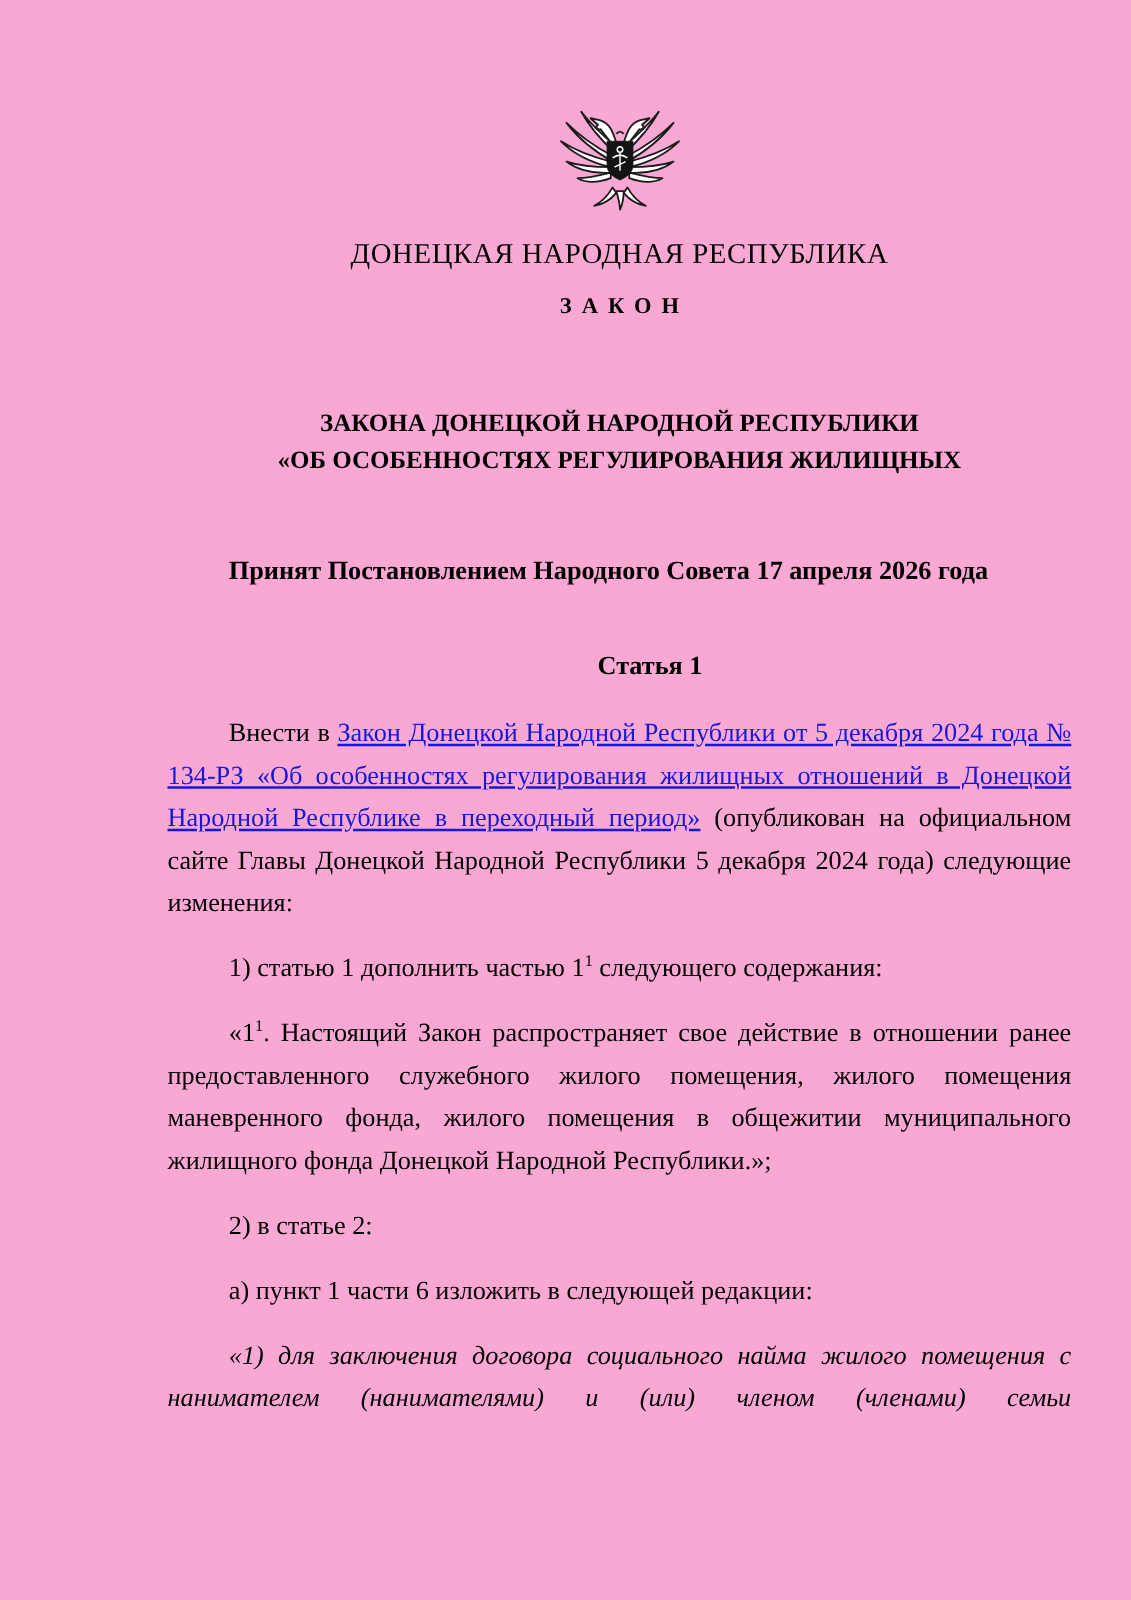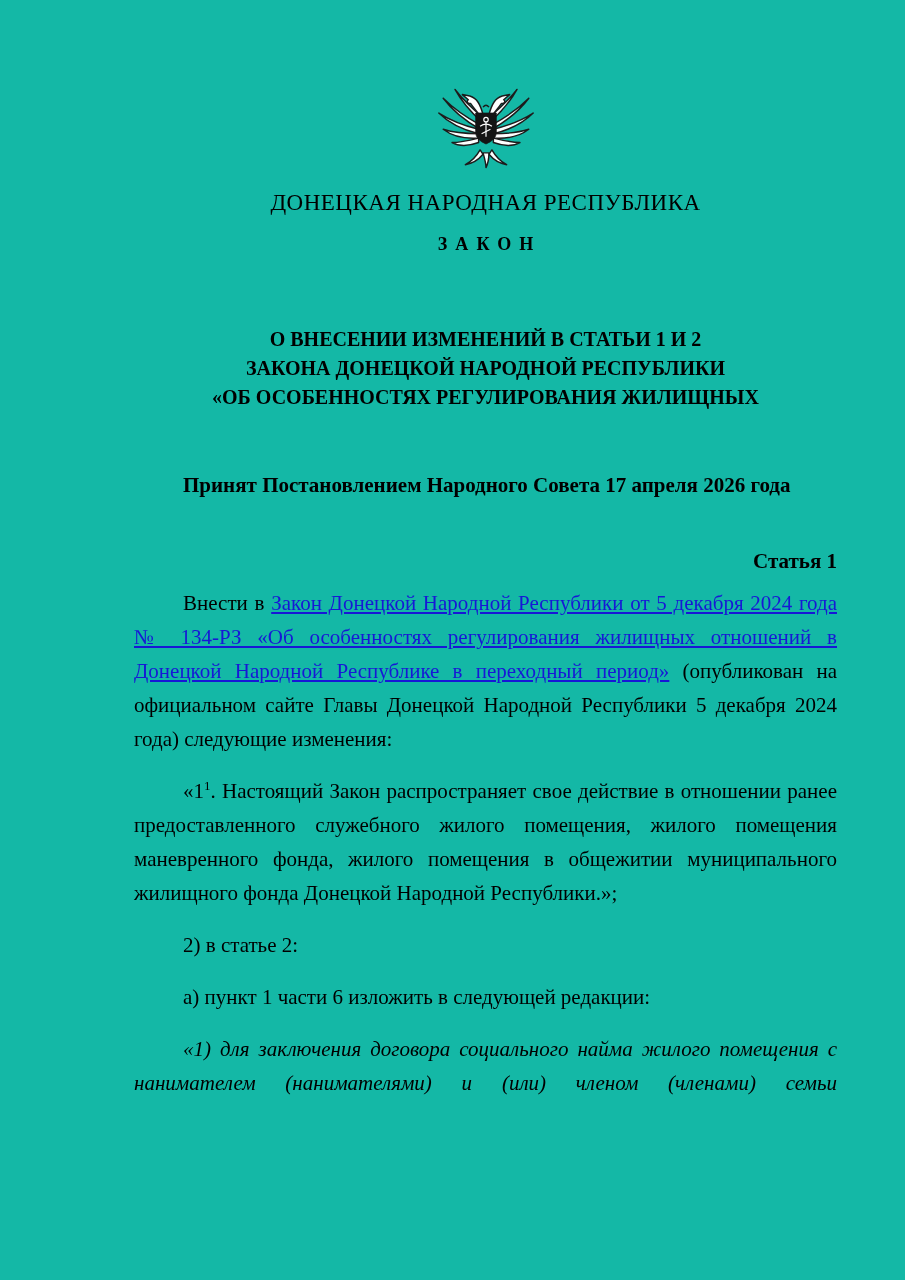--- a/index.html
+++ b/index.html
@@ -4,23 +4,23 @@
 <style>
   html, body {
     margin: 0;
     padding: 0;
     background: #ffffff;
   }
   .page {
     position: relative;
     width: 905px;
     height: 1280px;
-    background: #14b8a6;
+    background: #f9a8d4;
     box-sizing: border-box;
-    padding: 85px 68px 0 134px;
+    padding: 85px 48px 0 134px;
     overflow: hidden;
     font-family: "Liberation Serif", "DejaVu Serif", serif;
     color: #000000;
   }
   .center { text-align: center; }
 
   .emblem-wrap {
     width: 104px;
     height: 90px;
     margin: 0 auto 14px auto;
@@ -62,22 +62,22 @@
   .para.first { margin-top: 0; }
   .adoption {
     font-weight: bold;
     margin-bottom: 42px;
     text-align: left;
     text-indent: 49px;
   }
   .article-heading {
     font-weight: bold;
     text-indent: 49px;
-    margin-bottom: 8px;
-    text-align: right;
+    margin-bottom: 20px;
+    text-align: center;
   }
   .force-justify {
     text-align-last: justify;
     font-style: italic;
   }
   .doc-link {
     color: #1717d6;
     text-decoration: underline;
     cursor: pointer;
   }
@@ -129,33 +129,33 @@
         <path d="M64 66 L76 60"></path>
       </g>
     </svg>
   </div>
 
   <div class="republic-title center">ДОНЕЦКАЯ НАРОДНАЯ РЕСПУБЛИКА</div>
 
   <div class="law-word center">ЗАКОН</div>
 
   <div class="doc-title center">
-    <span class="t-line">О ВНЕСЕНИИ ИЗМЕНЕНИЙ В СТАТЬИ 1 И 2</span>
     <span class="t-line">ЗАКОНА ДОНЕЦКОЙ НАРОДНОЙ РЕСПУБЛИКИ</span>
     <span class="t-line">«ОБ ОСОБЕННОСТЯХ РЕГУЛИРОВАНИЯ ЖИЛИЩНЫХ</span>
   </div>
 
   <div class="body-text">
 
     <p class="para adoption first">Принят Постановлением Народного Совета 17 апреля 2026 года</p>
 
     <p class="para article-heading first">Статья 1</p>
 
     <p class="para first"><span>Внести в </span><a class="doc-link">Закон Донецкой Народной Республики от 5 декабря 2024 года № 134-РЗ «Об особенностях регулирования жилищных отношений в Донецкой Народной Республике в переходный период»</a><span> (опубликован на официальном сайте Главы Донецкой Народной Республики 5 декабря 2024 года) следующие изменения:</span></p>
 
+    <p class="para"><span>1) статью 1 дополнить частью 1</span><sup>1</sup><span> следующего содержания:</span></p>
 
     <p class="para"><span>«1</span><sup>1</sup><span>. Настоящий Закон распространяет свое действие в отношении ранее предоставленного служебного жилого помещения, жилого помещения маневренного фонда, жилого помещения в общежитии муниципального жилищного фонда Донецкой Народной Республики.»;</span></p>
 
     <p class="para">2) в статье 2:</p>
 
     <p class="para">а) пункт 1 части 6 изложить в следующей редакции:</p>
 
     <p class="para force-justify">«1) для заключения договора социального найма жилого помещения с нанимателем (нанимателями) и (или) членом (членами) семьи</p>
 
   </div>

